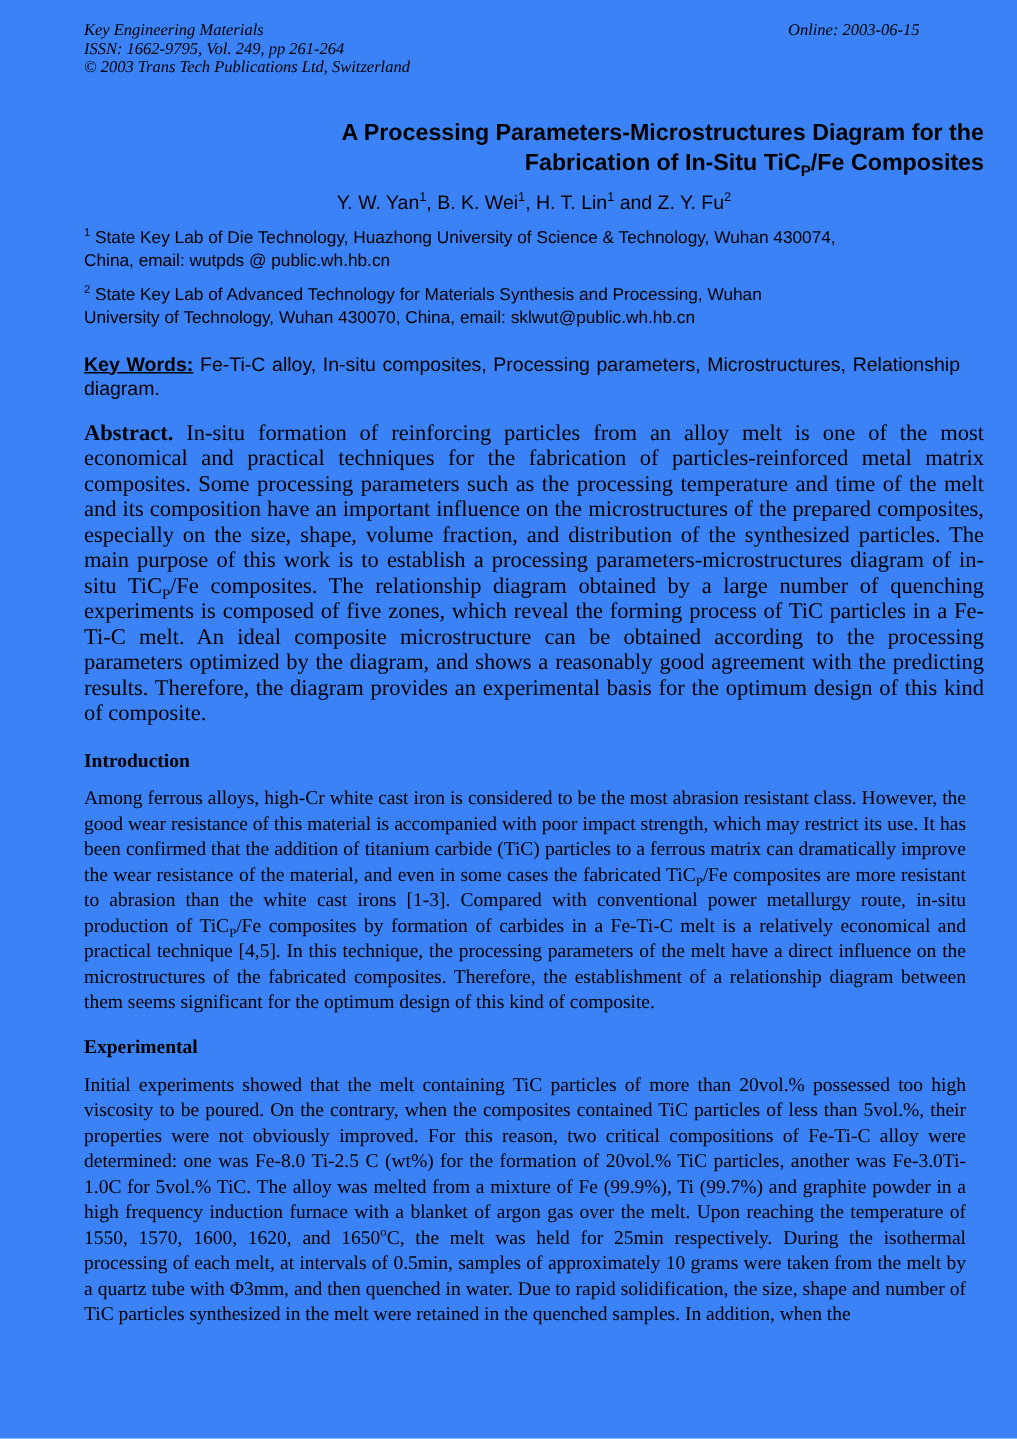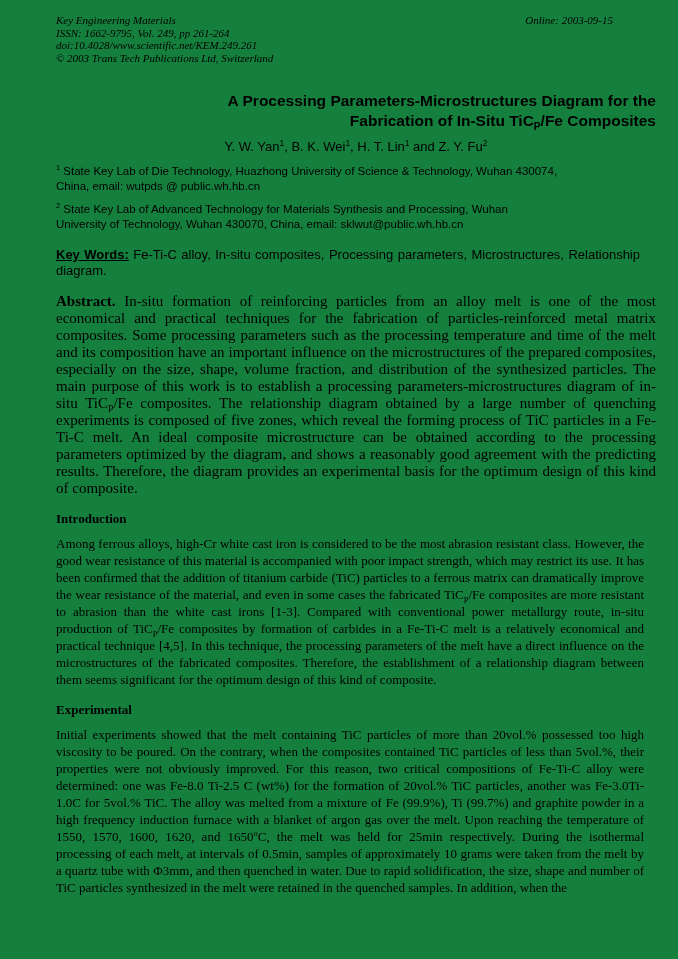--- a/index.html
+++ b/index.html
@@ -1,21 +1,21 @@
 <!DOCTYPE html>
 <html><head>
 <meta charset="utf-8">
 <style>
   html, body { margin: 0; padding: 0; background: #e8e8e8; }
   .page {
     position: relative;
     width: 678px;
     height: 959px;
     margin: 0 auto;
-    background: #15803d;
+    background: #3b82f6;
     color: #000000;
     box-sizing: border-box;
     padding: 14px 22px 0 56px;
     font-family: "Liberation Serif", serif;
     overflow: hidden;
   }
   .header {
     position: relative;
     font-style: italic;
     font-size: 11px;
@@ -84,24 +84,23 @@
 </style>
 </head>
 <body>
 
 <div class="page">
 
   <div class="header">
     <div class="header-left">
       <div>Key Engineering Materials</div>
       <div>ISSN: 1662-9795, Vol. 249, pp 261-264</div>
-      <div>doi:10.4028/www.scientific.net/KEM.249.261</div>
       <div>© 2003 Trans Tech Publications Ltd, Switzerland</div>
     </div>
-    <div class="header-right">Online: 2003-09-15</div>
+    <div class="header-right">Online: 2003-06-15</div>
   </div>
 
   <h1 class="title">A Processing Parameters-Microstructures Diagram for the<br>Fabrication of In-Situ TiC<sub>P</sub>/Fe Composites</h1>
 
   <div class="authors">Y. W. Yan<sup>1</sup>, B. K. Wei<sup>1</sup>, H. T. Lin<sup>1</sup> and Z. Y. Fu<sup>2</sup></div>
 
   <div class="affil affil-1"><sup>1</sup> State Key Lab of Die Technology, Huazhong University of Science &amp; Technology, Wuhan 430074,<br>China, email: wutpds @ public.wh.hb.cn</div>
   <div class="affil affil-2"><sup>2</sup> State Key Lab of Advanced Technology for Materials Synthesis and Processing, Wuhan<br>University of Technology, Wuhan 430070, China, email: sklwut@public.wh.hb.cn</div>
 
   <p class="keywords"><span class="kw-label">Key Words:</span> <span>Fe-Ti-C alloy, In-situ composites, Processing parameters, Microstructures, Relationship diagram.</span></p>

